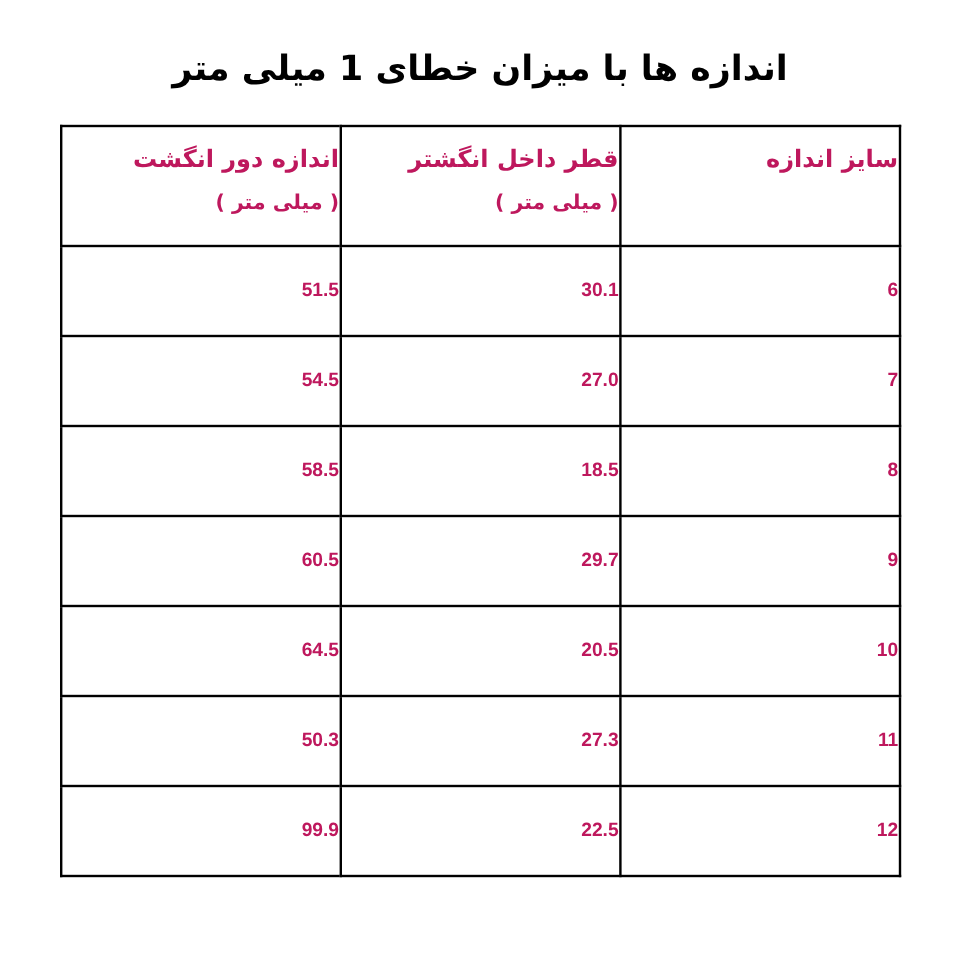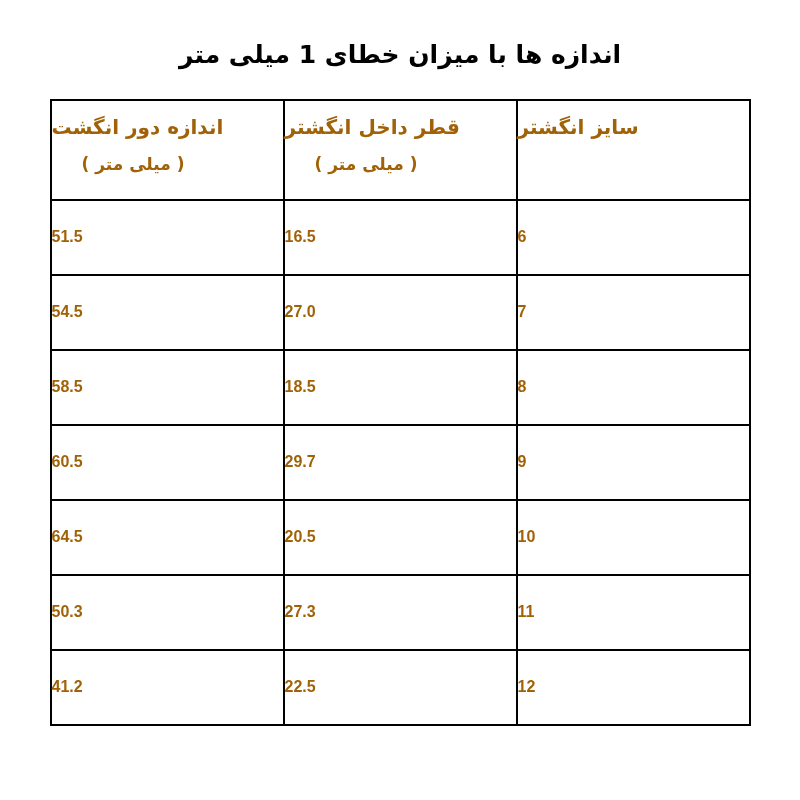--- a/index.html
+++ b/index.html
@@ -13,39 +13,39 @@
     height: 800px;
     background: #ffffff;
     font-family: "DejaVu Sans", sans-serif;
     color: #000000;
     direction: rtl;
     overflow: hidden;
   }
   .doc-title {
     padding-top: 38px;
     text-align: center;
-    font-size: 25px;
+    font-size: 29px;
     font-weight: bold;
     color: #000000;
     line-height: 1.35;
     direction: rtl;
   }
   table.size-table {
     width: 701px;
     margin: 27px auto 0 auto;
     border-collapse: collapse;
     direction: rtl;
     table-layout: fixed;
   }
   table.size-table th,
   table.size-table td {
     border: 2px solid #000000;
-    text-align: left;
+    text-align: right;
     font-weight: bold;
-    color: #a16207;
+    color: #be185d;
     background: #ffffff;
     padding: 0;
   }
   table.size-table th {
     height: 85px;
     vertical-align: top;
     padding-top: 13px;
     font-size: 20px;
     line-height: 1.3;
   }
@@ -67,37 +67,37 @@
 <body>
 
 <div class="page">
 
   <div class="doc-title">اندازه ها با میزان خطای 1 میلی متر</div>
 
   <table class="size-table">
     <thead>
       <tr>
         <th>
-          <div class="h-label">سایز انگشتر</div>
+          <div class="h-label">سایز اندازه</div>
           <div class="h-sub"></div>
         </th>
         <th>
           <div class="h-label">قطر داخل انگشتر</div>
           <div class="h-sub">( میلی متر )</div>
         </th>
         <th>
           <div class="h-label">اندازه دور انگشت</div>
           <div class="h-sub">( میلی متر )</div>
         </th>
       </tr>
     </thead>
     <tbody>
       <tr>
         <td>6</td>
-        <td>16.5</td>
+        <td>30.1</td>
         <td>51.5</td>
       </tr>
       <tr>
         <td>7</td>
         <td>27.0</td>
         <td>54.5</td>
       </tr>
       <tr>
         <td>8</td>
         <td>18.5</td>
@@ -114,18 +114,18 @@
         <td>64.5</td>
       </tr>
       <tr>
         <td>11</td>
         <td>27.3</td>
         <td>50.3</td>
       </tr>
       <tr>
         <td>12</td>
         <td>22.5</td>
-        <td>41.2</td>
+        <td>99.9</td>
       </tr>
     </tbody>
   </table>
 
 </div>
 
 </body></html>

